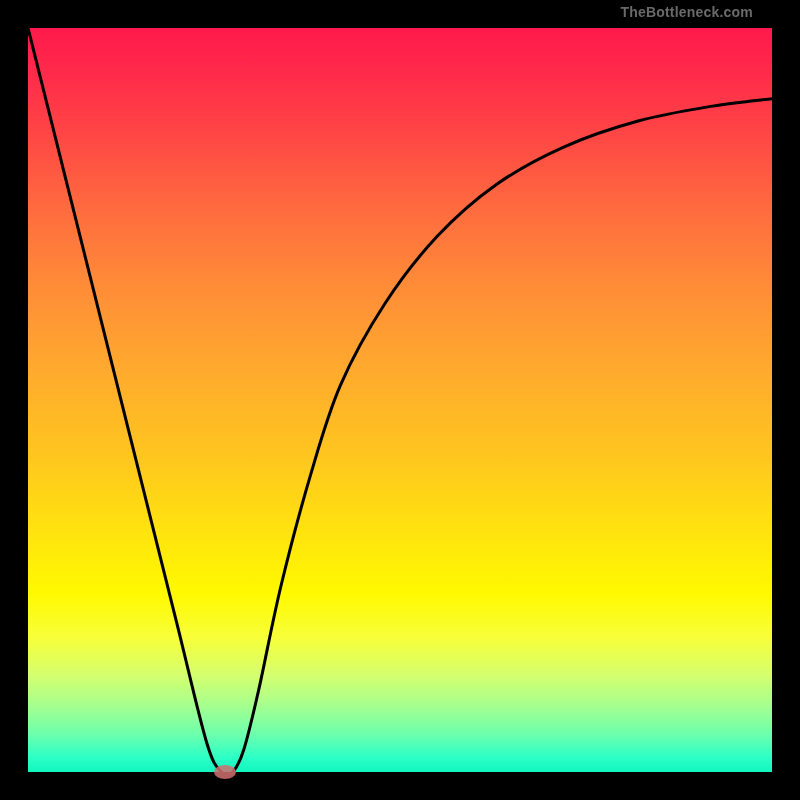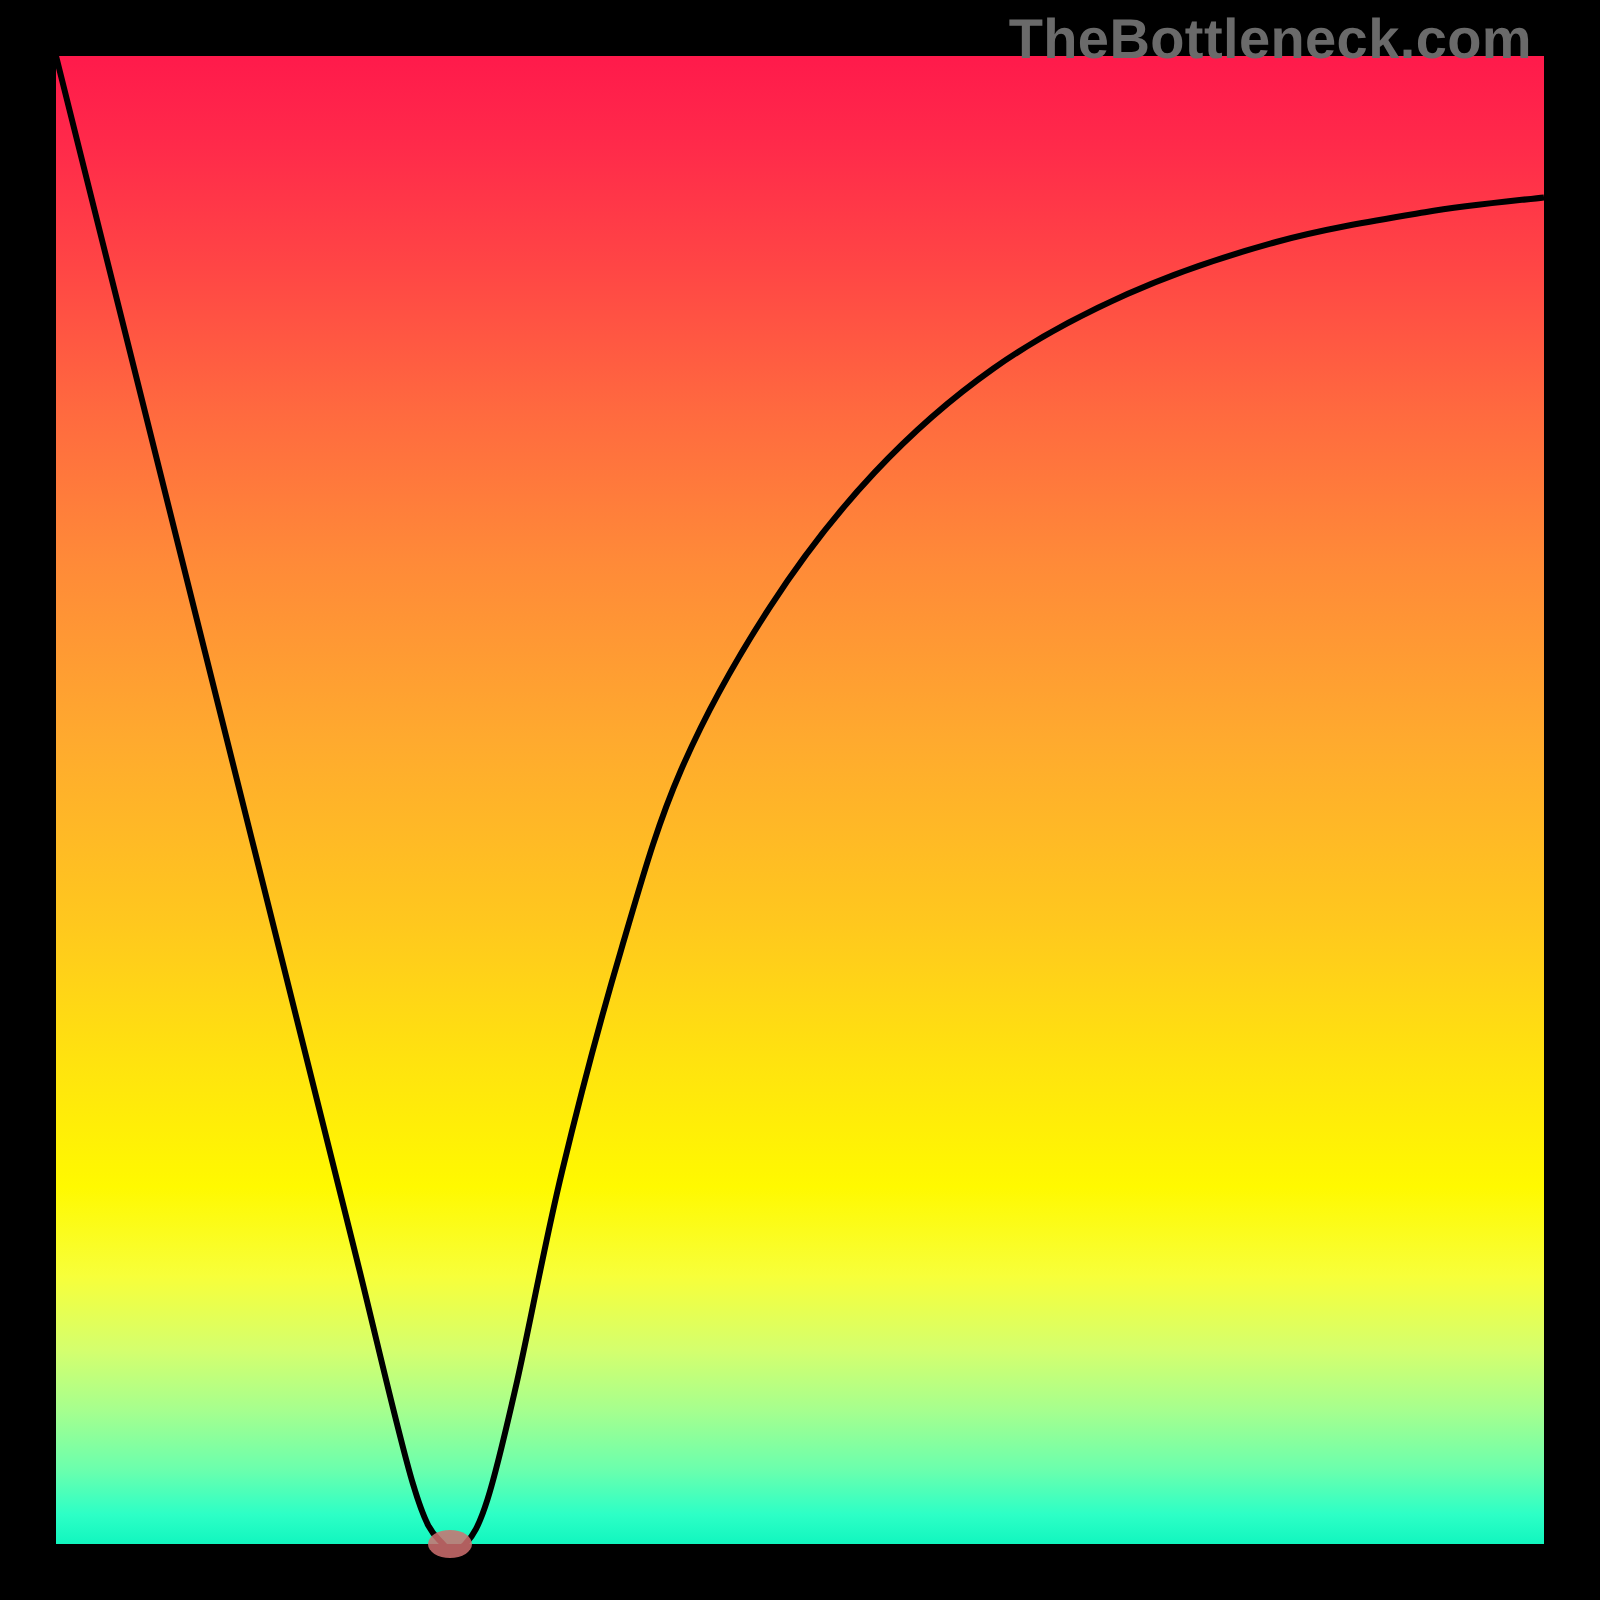--- a/index.html
+++ b/index.html
@@ -38,23 +38,23 @@
       #d4ff6e 87%,
       #a6ff8e 91%,
       #6bffad 95%,
       #2dffc6 98%,
       #11f6bf 100%
     );
   }
   .watermark {
     position: absolute;
     top: 4px;
-    right: 34px;
+    right: 47px;
     font-family: Arial, Helvetica, sans-serif;
-    font-size: 28px;
+    font-size: 14px;
     font-weight: 600;
     color: #6a6a6a;
     letter-spacing: 0.2px;
     user-select: none;
   }
   svg.curve {
     position: absolute;
     left: 0;
     top: 0;
     width: 744px;

